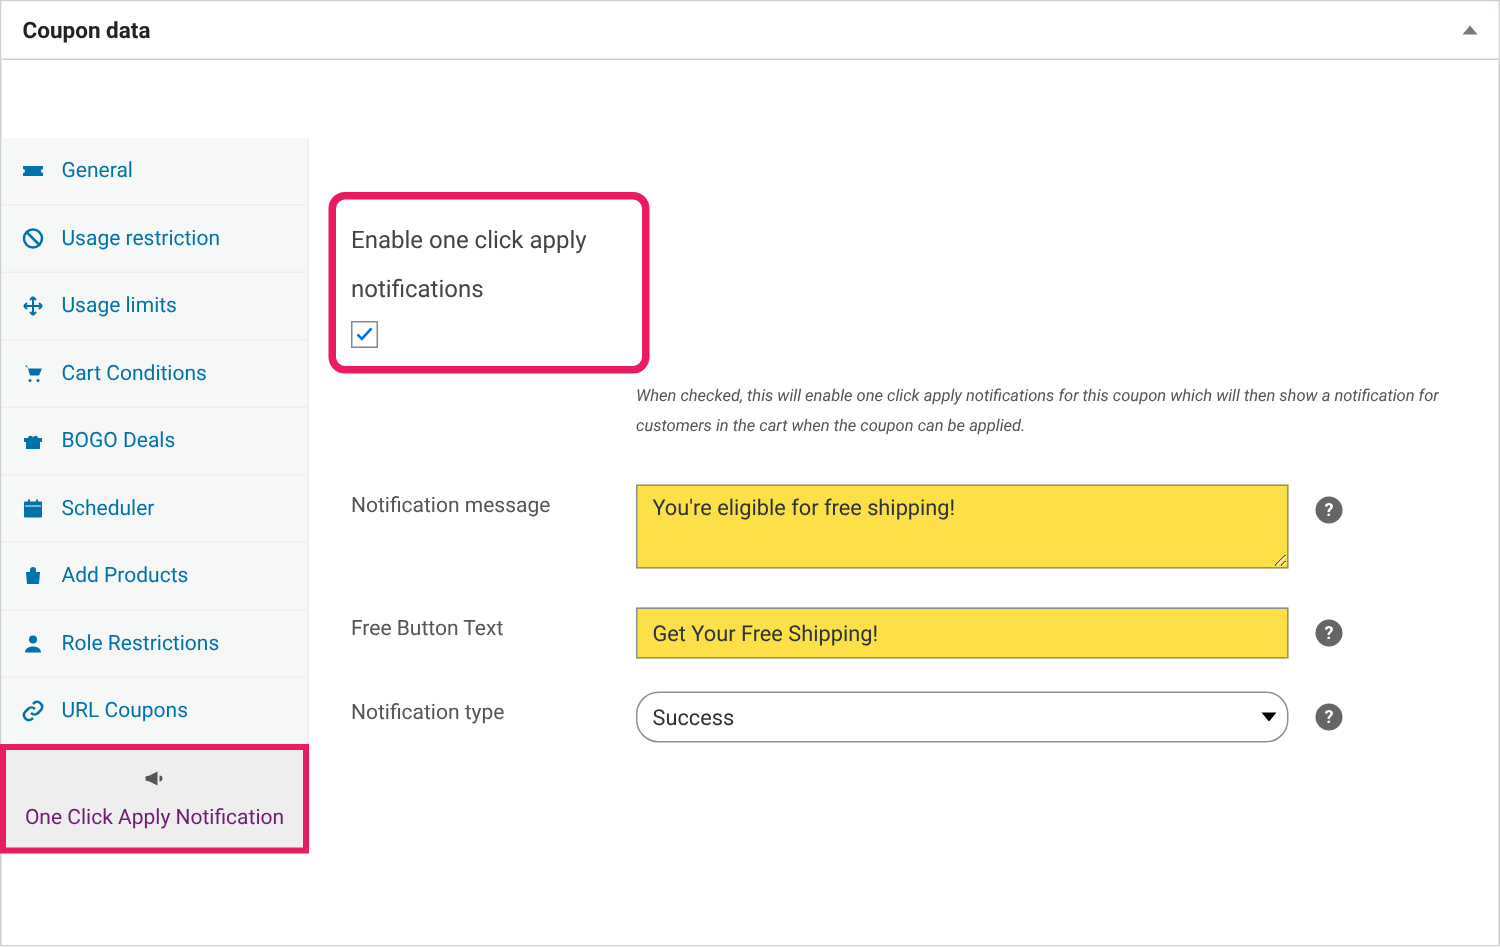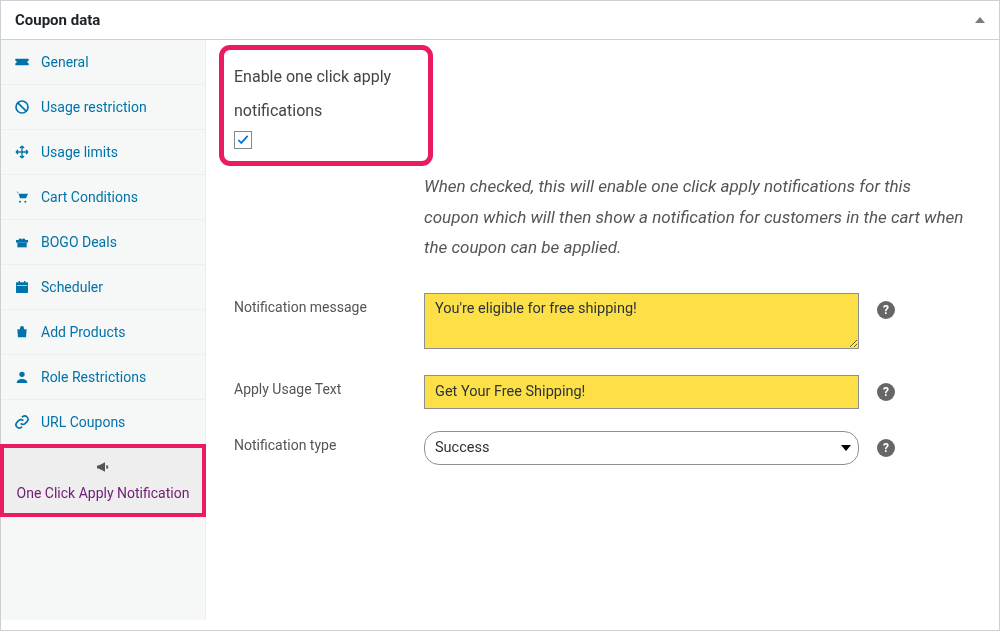--- a/index.html
+++ b/index.html
@@ -32,20 +32,21 @@
       width: 0;
       height: 0;
       border-left: 5px solid transparent;
       border-right: 5px solid transparent;
       border-bottom: 6px solid #787c82;
       cursor: pointer;
     }
     .panel-body {
       display: flex;
       min-height: 580px;
+      align-items: center;
     }
     .sidebar {
       width: 205px;
       background: #f6f7f7;
       border-right: 1px solid #eee;
     }
     .sidebar-item {
       padding: 14px 12px;
       border-bottom: 1px solid #eee;
       cursor: pointer;
@@ -116,21 +117,21 @@
       display: inline-flex;
       align-items: flex-start;
       border-radius: 6px;
       flex-direction: column;
     }
     .highlight-box .label { width: 184px; }
     .desc {
       margin-left: 190px;
       font-style: italic;
       color: #555;
-      font-size: 17px;
+      font-size: 11px;
       line-height: 1.8;
       margin-bottom: 30px;
       max-width: 540px;
     }
     textarea, input[type=text], select {
       width: 100%;
       border: 1px solid #8c8f94;
       padding: 6px 10px;
       font-size: 14.5px;
       font-family: inherit;
@@ -287,21 +288,21 @@
         <div class="label">Notification message</div>
         <div class="field">
           <textarea style="">You're eligible for free shipping!</textarea>
         </div>
         <div class="help">
           <span class="help-icon">?</span>
         </div>
       </div>
 
       <div class="form-row">
-        <div class="label">Apply Usage Text</div>
+        <div class="label">Free Button Text</div>
         <div class="field">
           <input type="text" value="Get Your Free Shipping!" style="">
         </div>
         <div class="help">
           <span class="help-icon">?</span>
         </div>
       </div>
 
       <div class="form-row">
         <div class="label">Notification type</div>

